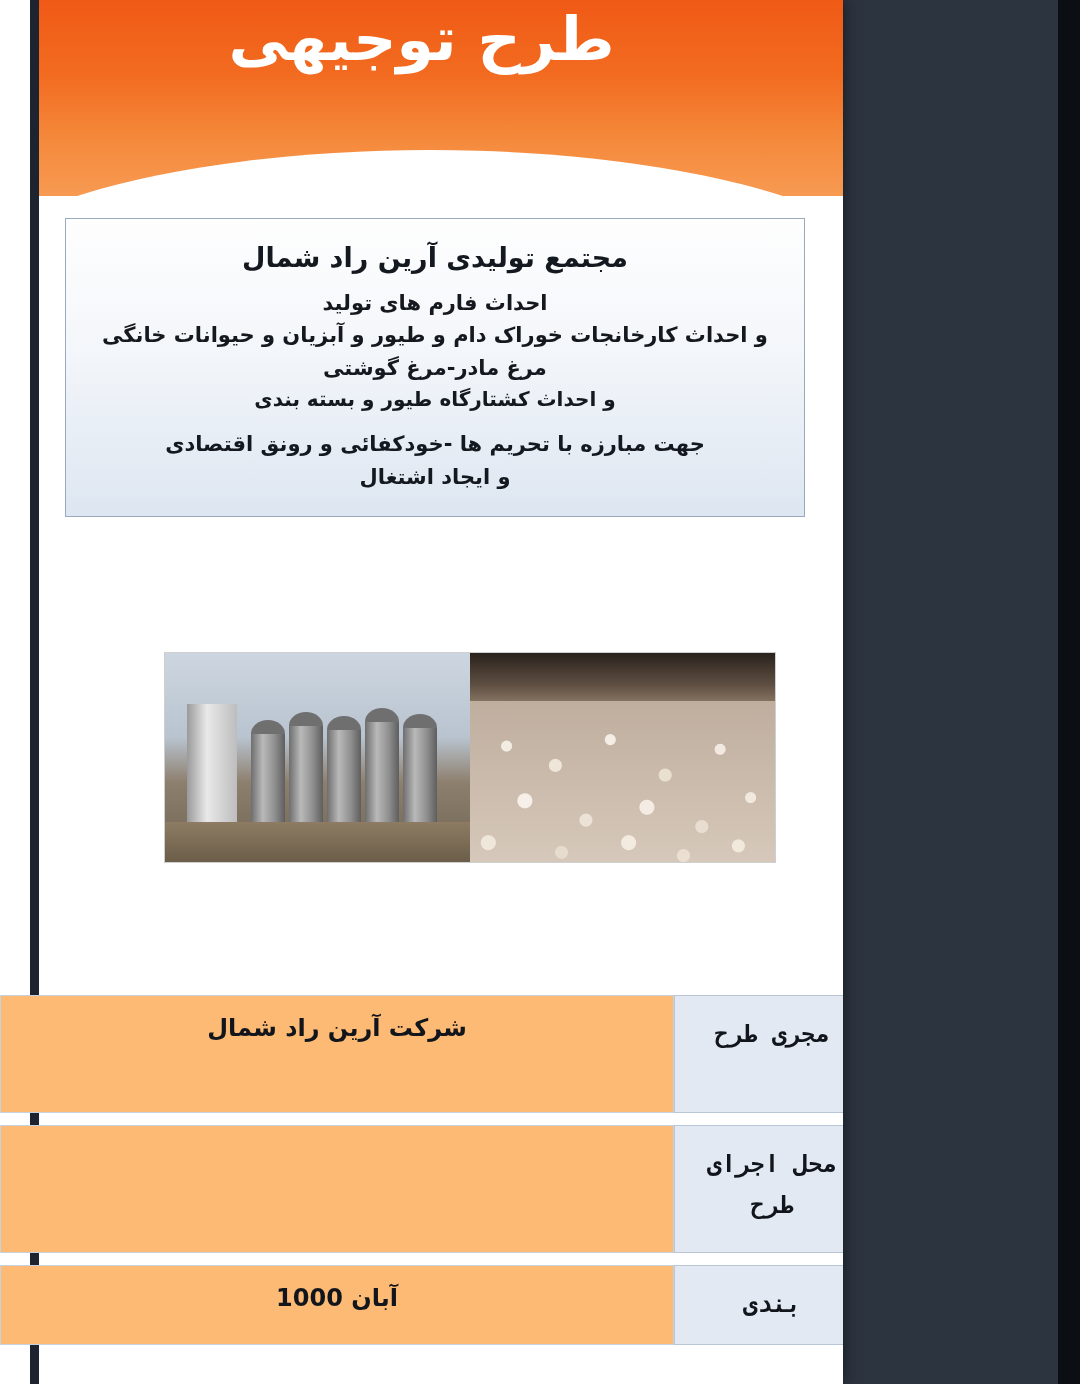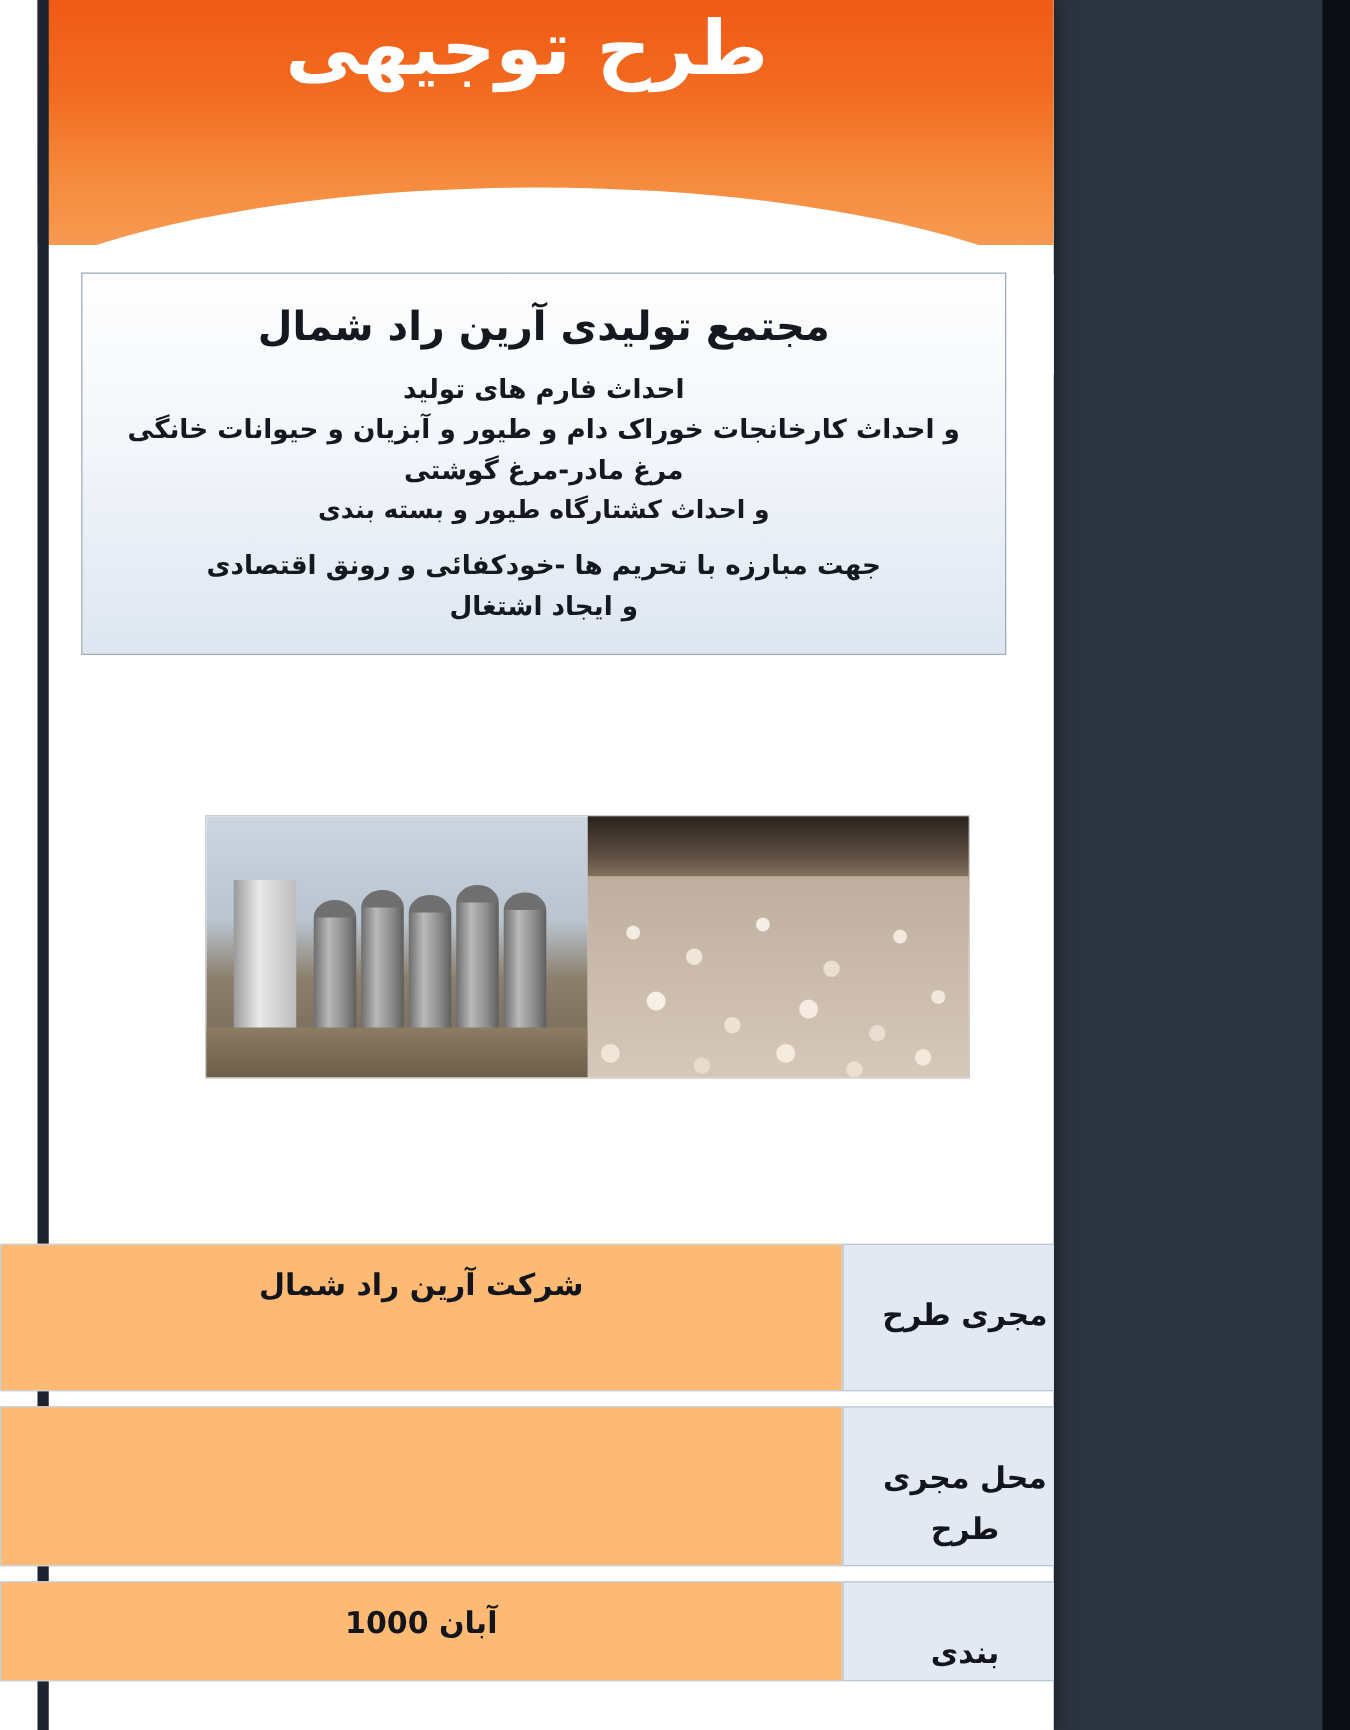--- a/index.html
+++ b/index.html
@@ -116,21 +116,21 @@
     background: linear-gradient(180deg, #fefefe 0%, #f3f6fa 45%, #dde6f1 100%);
     text-align: center;
     direction: rtl;
     z-index: 7;
   }
   .title-card .line {
     color: #14181f;
     font-weight: 700;
     line-height: 1.55;
   }
-  .title-card .l1 { font-size: 32px; margin-bottom: 8px; }
+  .title-card .l1 { font-size: 27px; margin-bottom: 8px; }
   .title-card .l2 { font-size: 21px; }
   .title-card .l3 { font-size: 21px; }
   .title-card .l4 { font-size: 21px; }
   .title-card .l5 { font-size: 20px; }
   .title-card .l6 { font-size: 21px; margin-top: 13px; }
   .title-card .l7 { font-size: 21px; }
 
   
   .photo {
     position: absolute;
@@ -237,23 +237,24 @@
   .info-row.tall { height: 128px; }
   .info-label {
     width: 196px;
     box-sizing: border-box;
     background: #e2e9f2;
     border: 1px solid #b9c6d6;
     color: #12161c;
     font-size: 24px;
     font-weight: 700;
     letter-spacing: 3px;
-    padding: 36px 14px 0 14px;
+    padding: 20px 14px 0 14px;
     text-align: center;
     line-height: 1.7;
+    font-family: Liberation Mono, monospace;
   }
   .info-value {
     flex: 1;
     box-sizing: border-box;
     background: #fdba74;
     border: 1px solid #c6d2df;
     color: #12161c;
     font-size: 24px;
     font-weight: 700;
     letter-spacing: 3px;
@@ -300,21 +301,21 @@
     </div>
 
     <div class="info-table">
 
       <div class="info-row">
         <div class="info-label">مجری طرح</div>
         <div class="info-value">شرکت آرین راد شمال</div>
       </div>
 
       <div class="info-row tall">
-        <div class="info-label">محل مجری طرح</div>
+        <div class="info-label">محل اجرای طرح</div>
         <div class="info-value"></div>
       </div>
 
       <div class="info-row last">
         <div class="info-label">بندی</div>
         <div class="info-value">آبان 1000</div>
       </div>
 
     </div>
 

